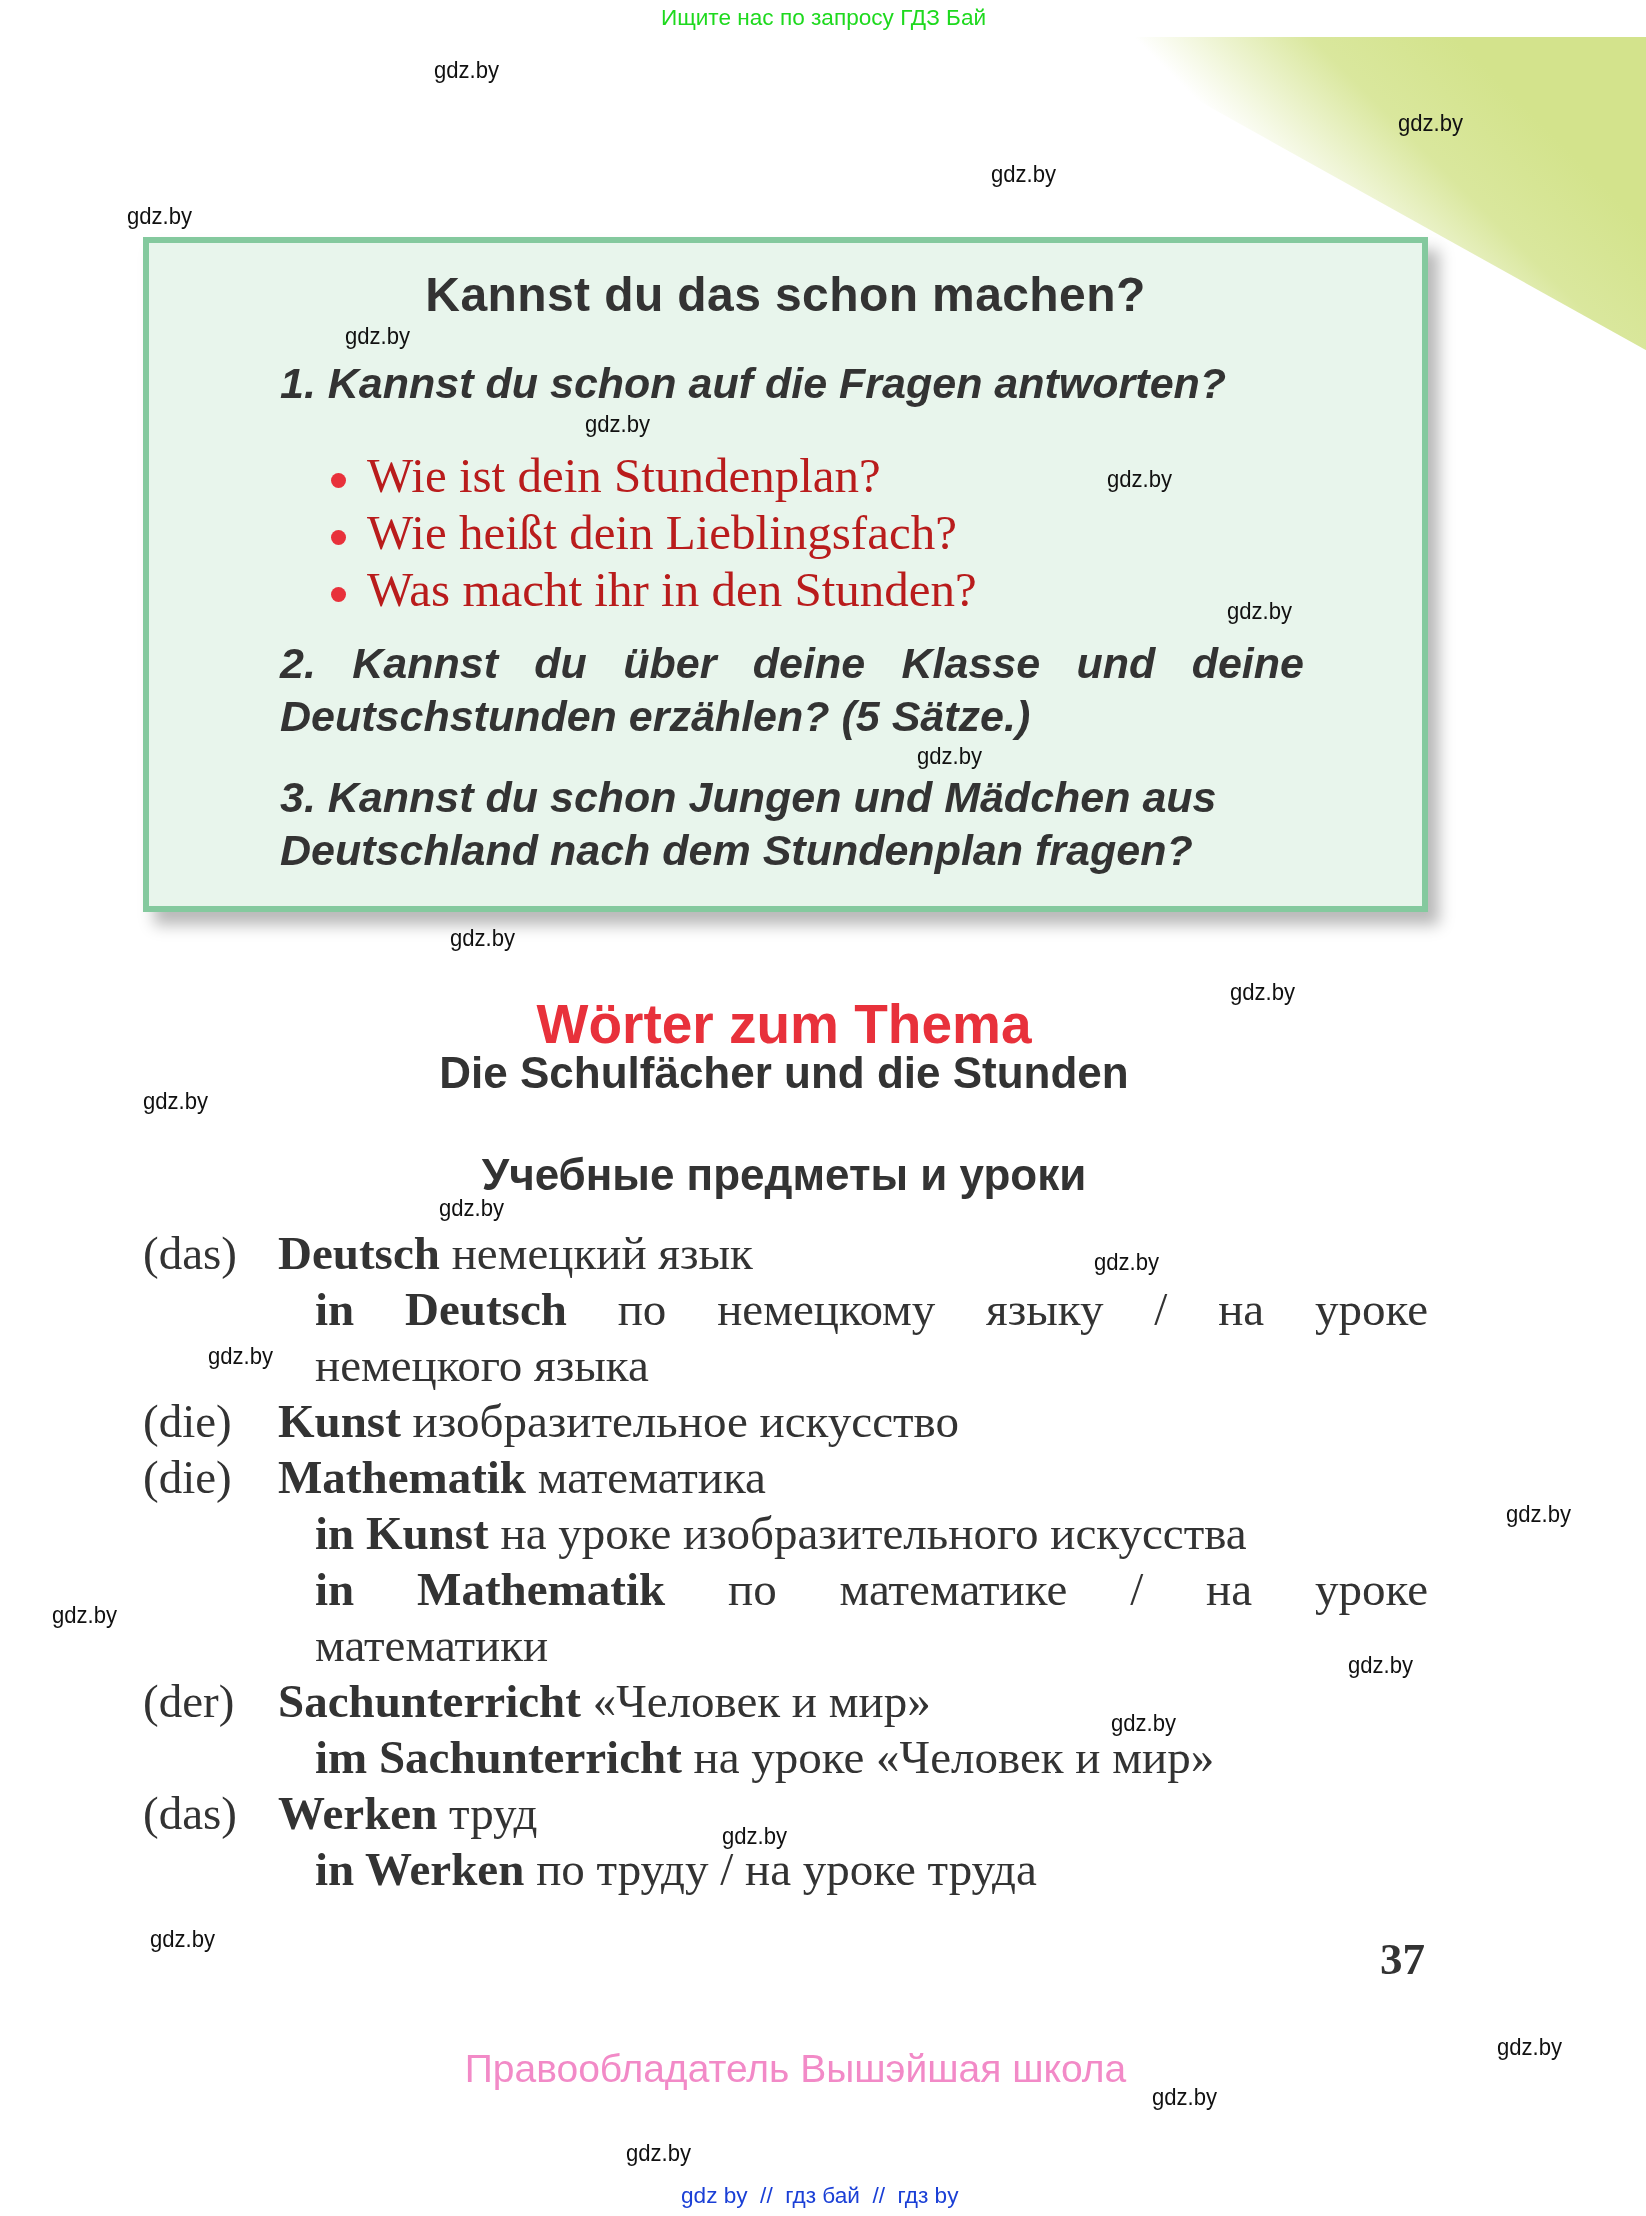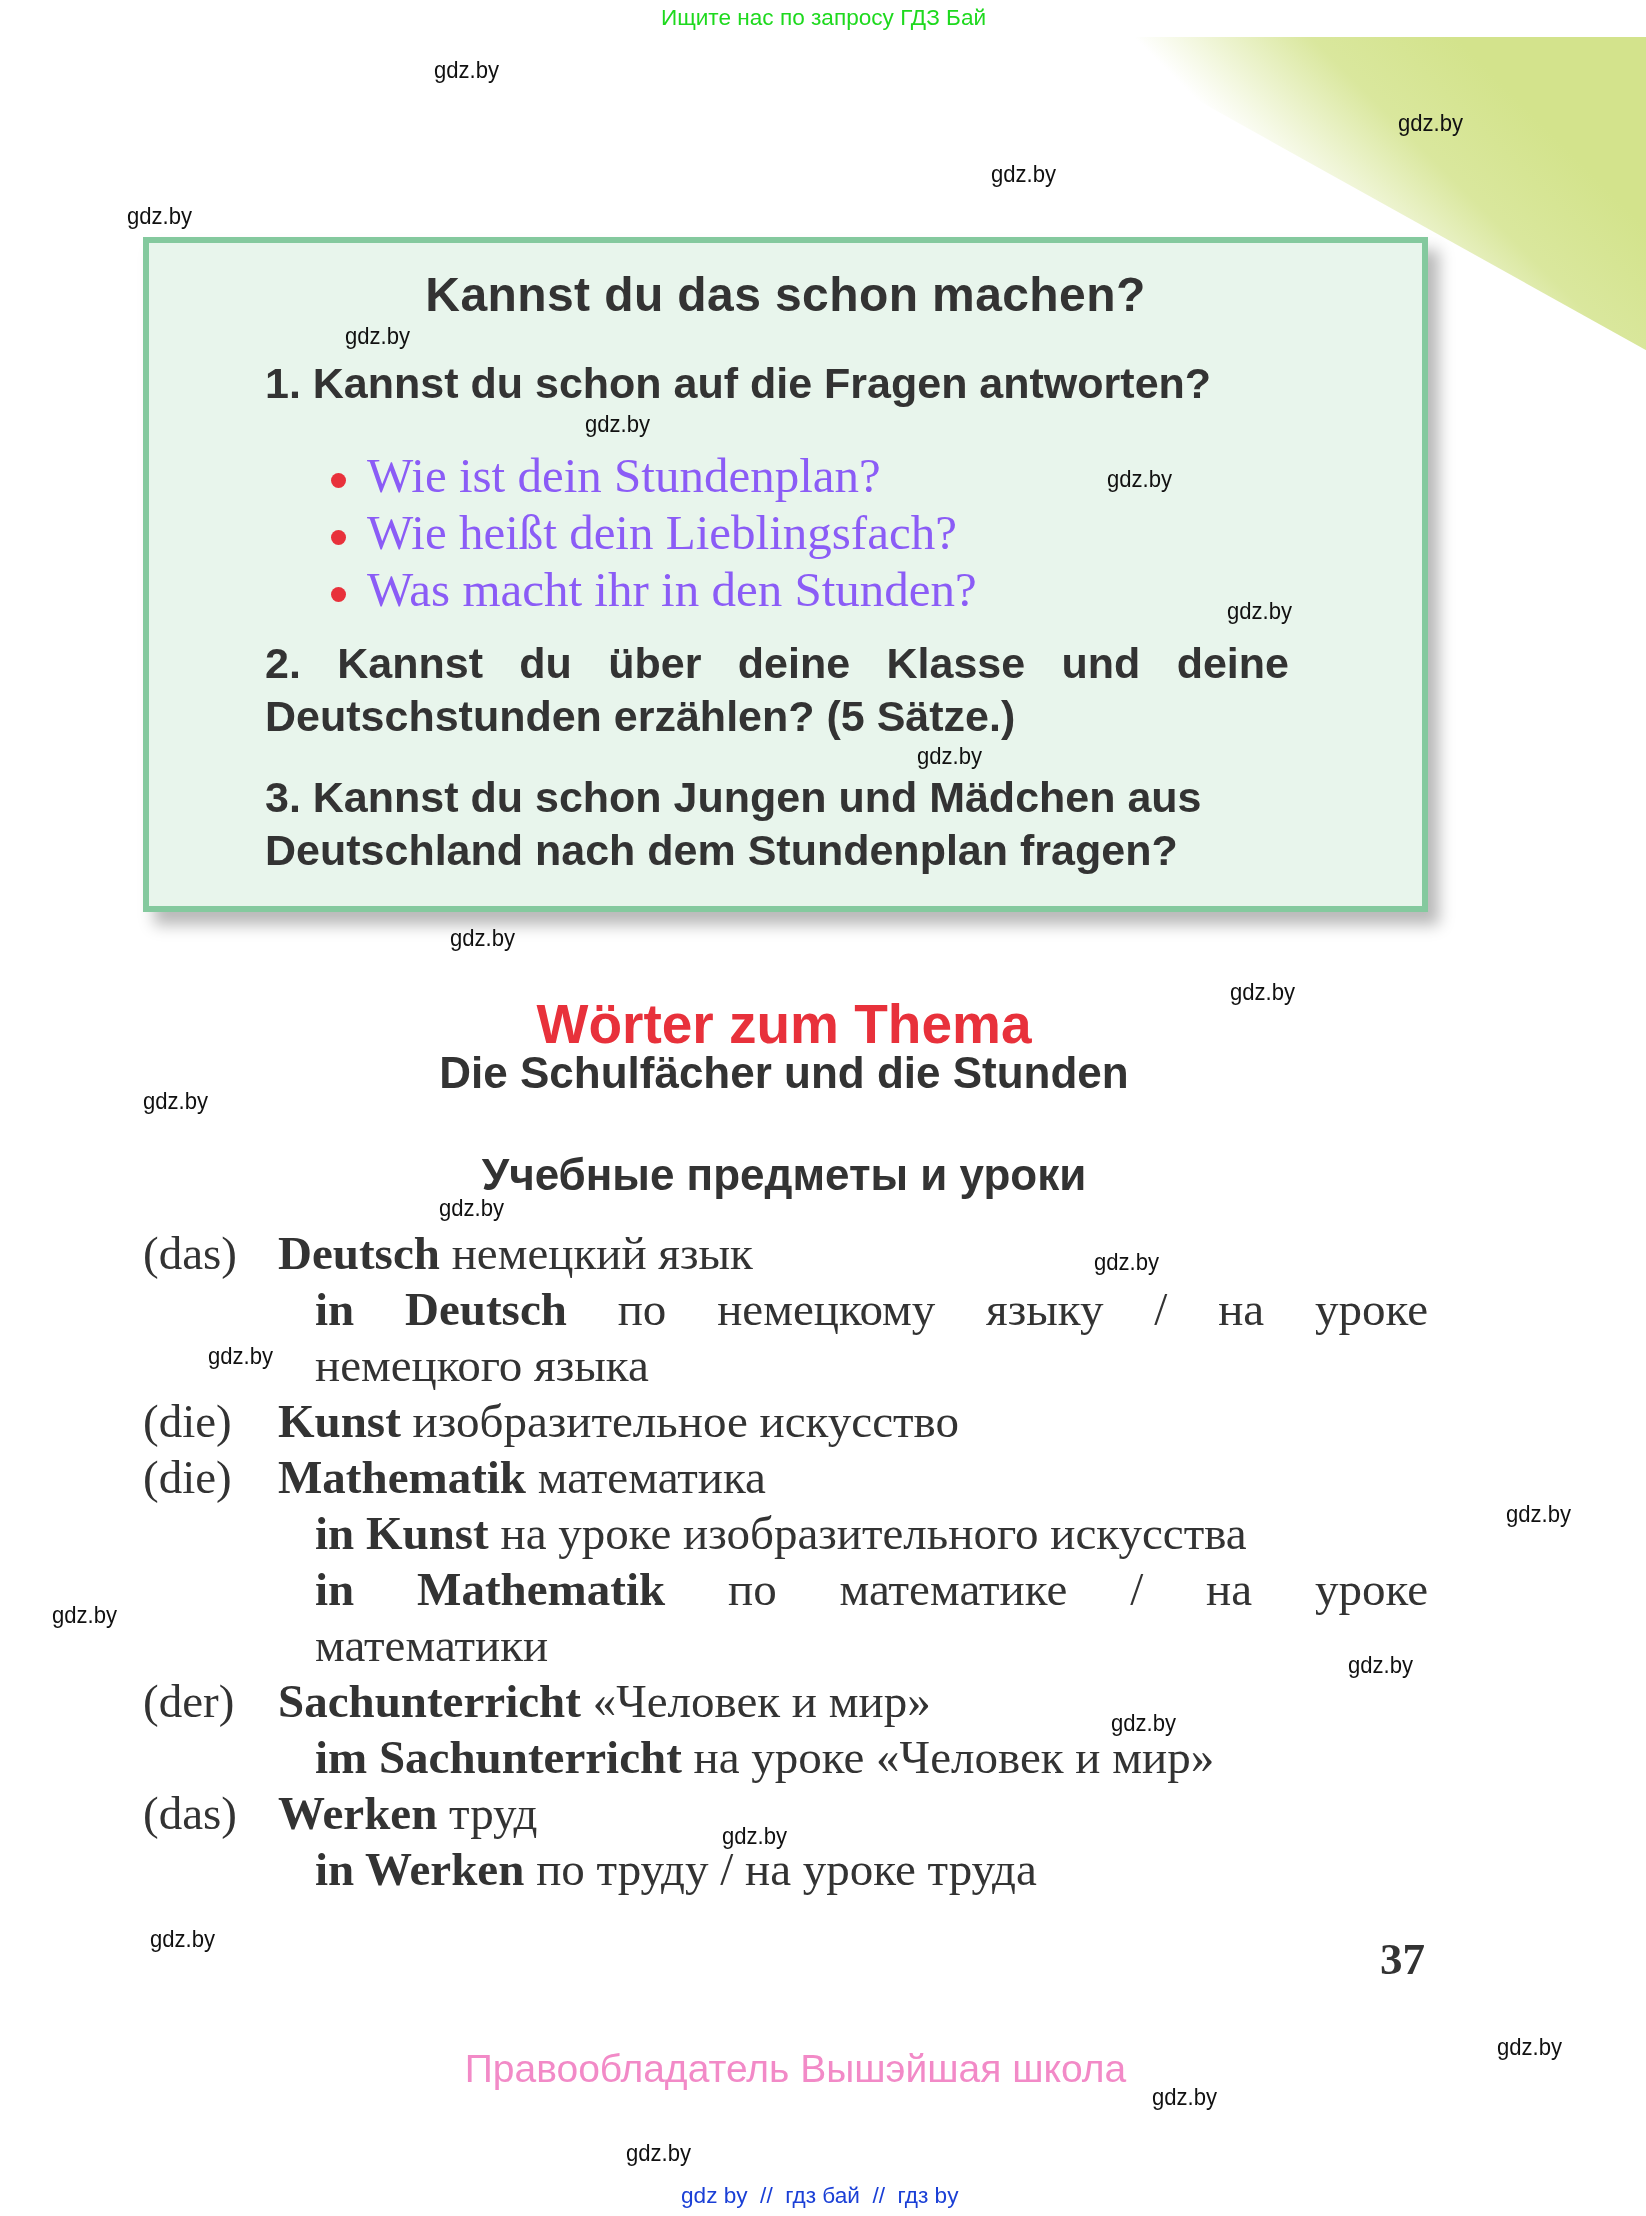--- a/index.html
+++ b/index.html
@@ -22,28 +22,28 @@
     box-sizing:border-box;
     background:#E8F5EC; border:6.4px solid #84C99E;
     box-shadow: 11.3px 13px 14.5px rgba(0,0,0,0.28);
   }
   .box-title {
     position:absolute; left:0; right:0; top:20px; text-align:center;
     font-weight:bold; font-size:48px; line-height:64px; color:#333;
     letter-spacing:0.4px;
   }
   .q {
-    position:absolute; left:116px; width:1024px;
-    font-weight:bold; font-size:43px; line-height:53px; color:#333;
+    position:absolute; left:131px; width:1024px;
+    font-weight:bold; font-size:43px; line-height:53px; color:#333;font-style:italic;
   }
   .q.justify { text-align:justify; text-align-last:left; }
   .bullets { position:absolute; left:182px; top:204px; margin:0; padding:0; list-style:none; }
   .bullets li {
     position:relative; height:57px;
-    font-family:"Liberation Serif", serif; font-size:49px; line-height:57px; color:#8b5cf6;
+    font-family:"Liberation Serif", serif; font-size:49px; line-height:57px; color:#b91c1c;
     padding-left:36px; white-space:nowrap;
   }
   .bullet-dot {
     position:absolute; left:0; top:26px; width:15.3px; height:15.3px; border-radius:50%;
     background:#E8313B;
   }
   .section-title {
     position:absolute; left:0; width:1568px; text-align:center;
     font-weight:bold; font-size:55px; line-height:64px; color:#E8313B;
   }

